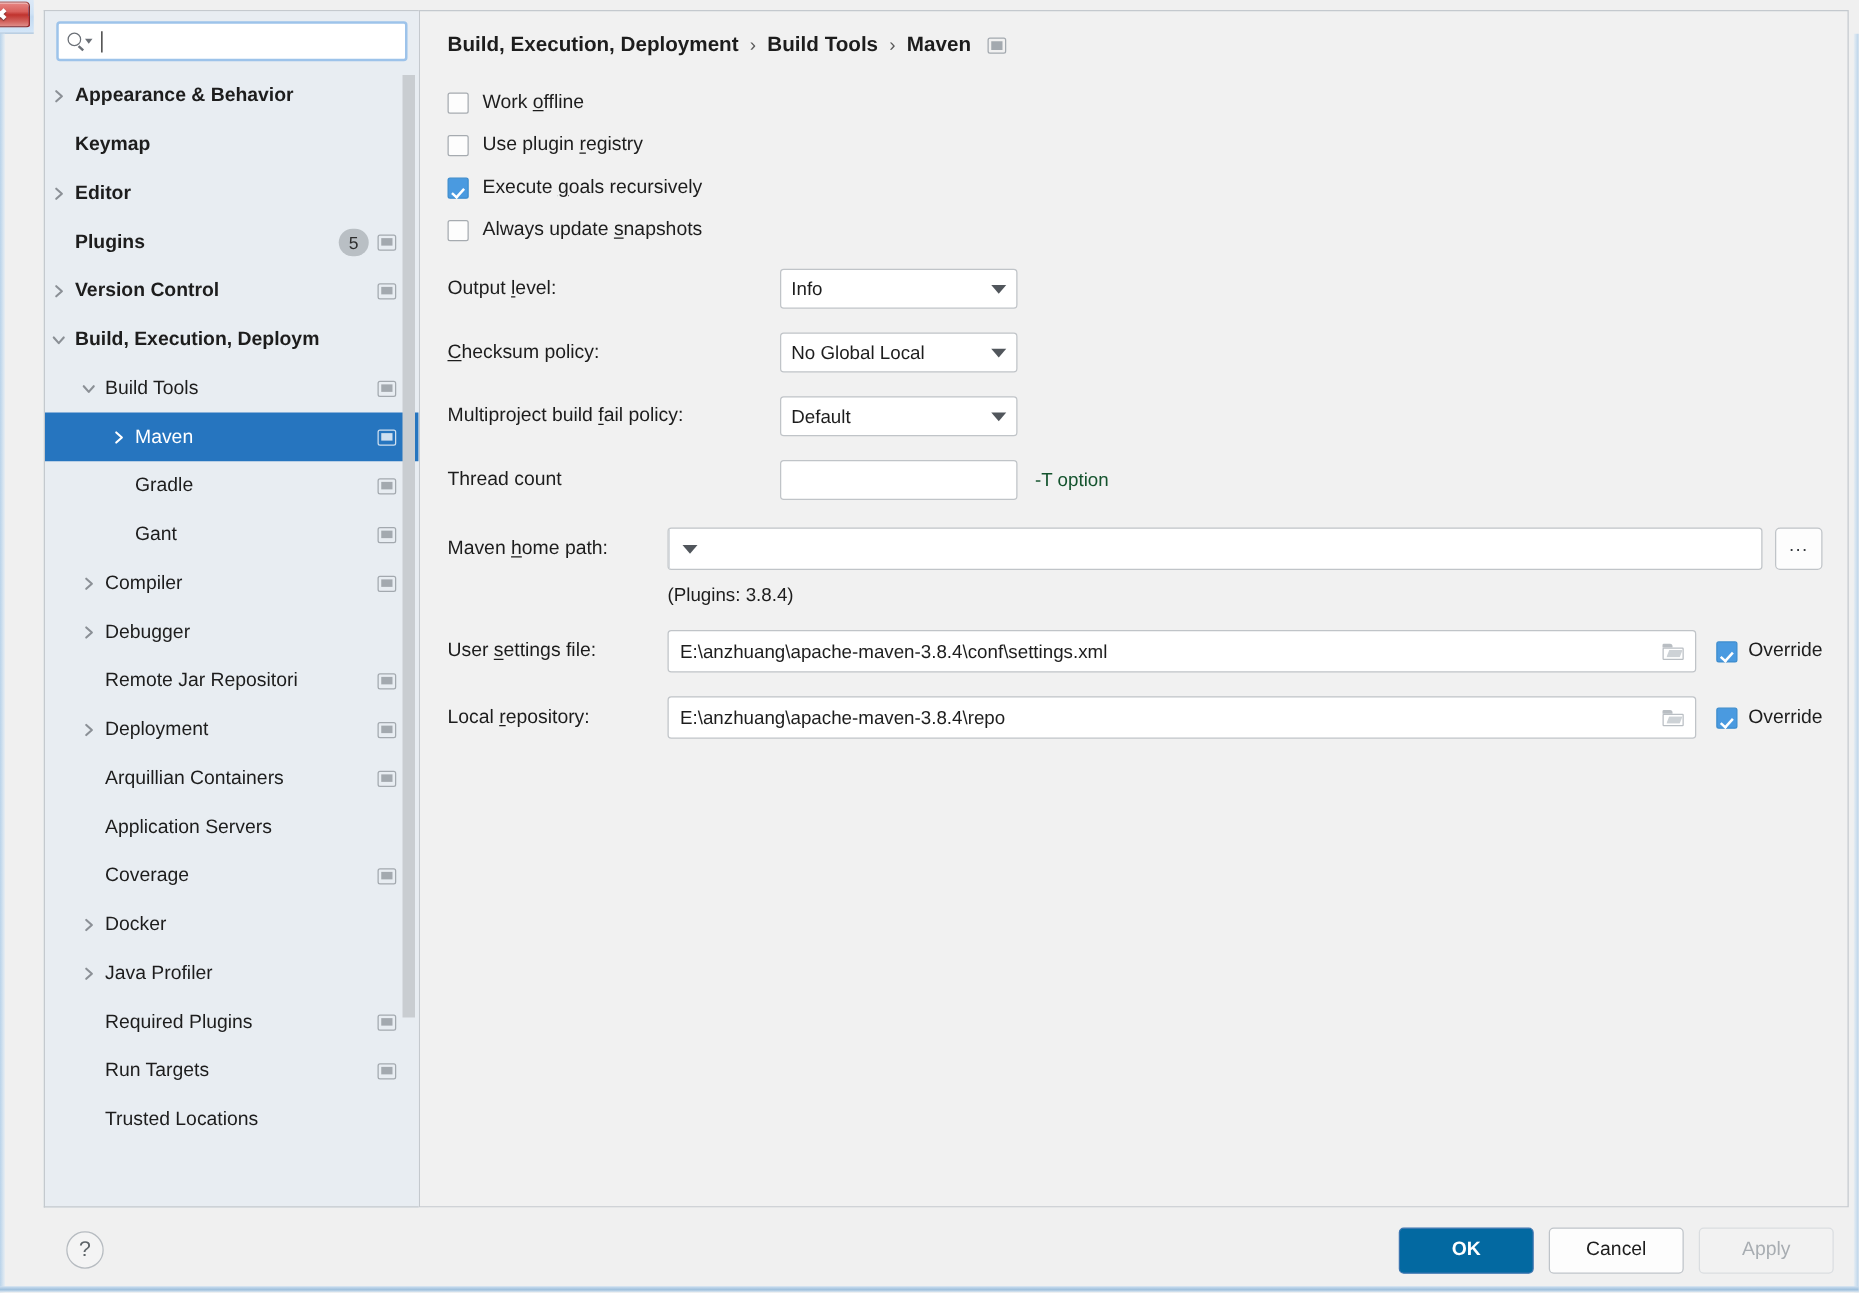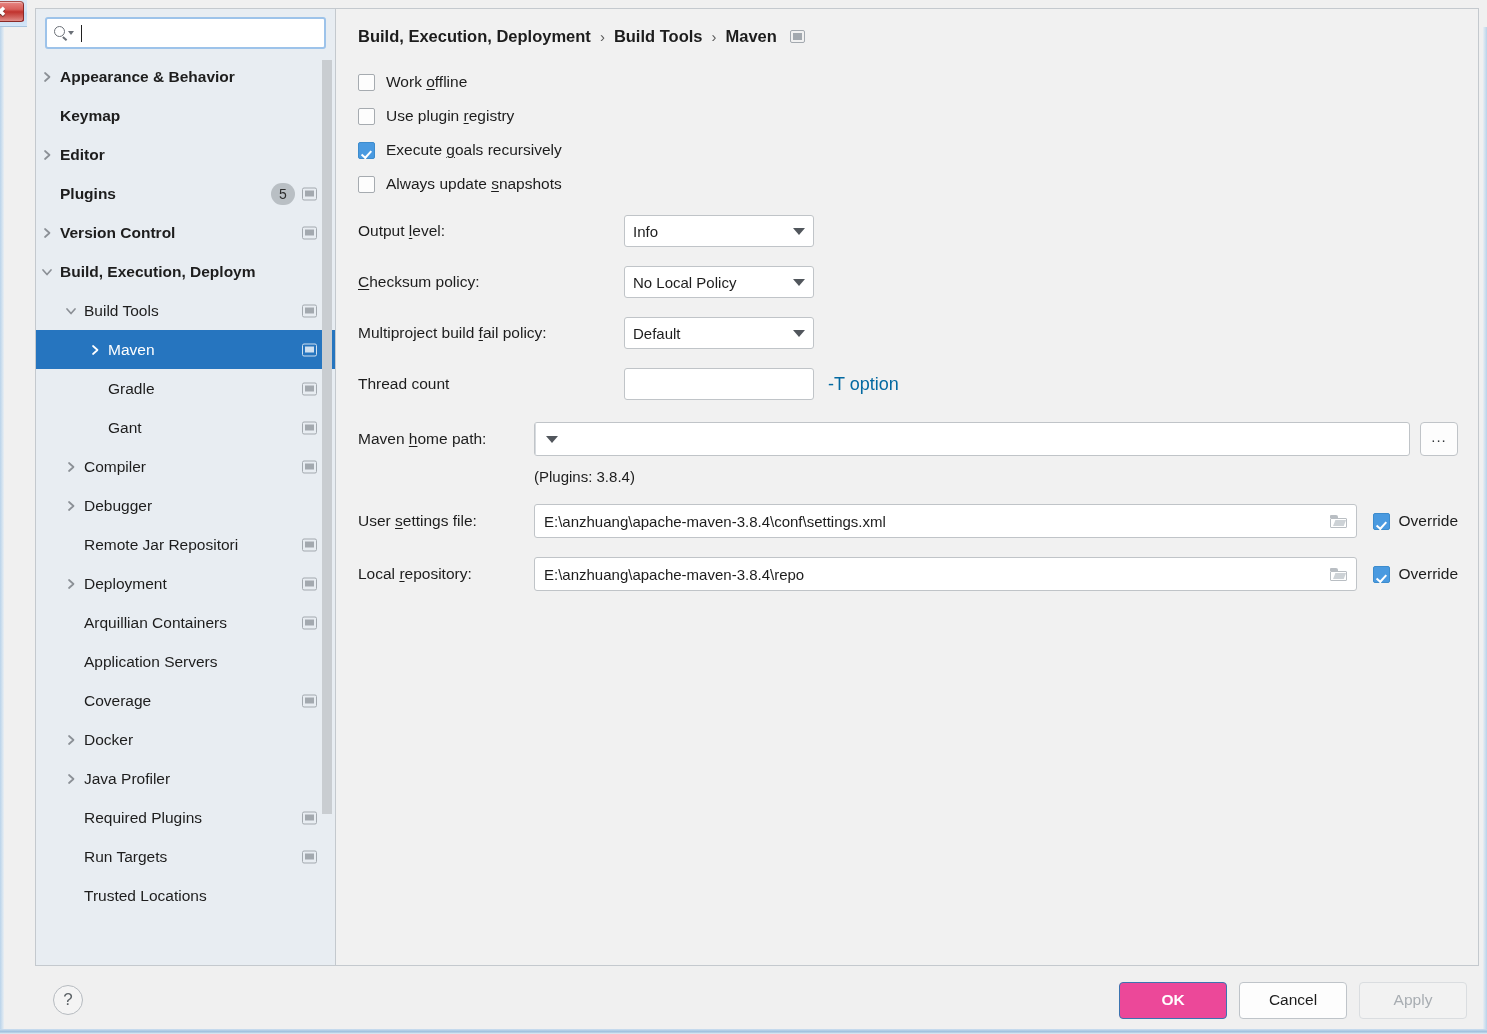--- a/index.html
+++ b/index.html
@@ -250,21 +250,21 @@
     width: 0; height: 0;
     border-left: 6px solid transparent; border-right: 6px solid transparent;
     border-top: 7px solid #51565c;
   }
   .tfield {
     height: 32px; background: #fff;
     border: 1px solid #c0c4c8; border-radius: 3px;
     display: flex; align-items: center; padding: 0 8px;
     font-size: 15px; color: #1d1d1d;
   }
-  .hint { font-size: 18px; color: #0369a1; margin-left: 14px; }
+  .hint { font-size: 15px; color: #14532d; margin-left: 14px; }
 
   
   #row-home { display: flex; align-items: center; margin-top: 22px; }
   #home-combo {
     flex: 1 1 auto; height: 34px; min-width: 0;
     background: #fff; border: 1px solid #c0c4c8; border-radius: 3px;
     display: flex; align-items: center;
   }
   #home-combo .htext {
     flex: 1 1 auto; padding: 0 9px; font-size: 15px; color: #1d1d1d;
@@ -339,21 +339,21 @@
     display: flex; align-items: center; justify-content: center;
     font-size: 17px; color: #5d6367;
   }
   #footer-spacer { flex: 1 1 auto; }
   .dlg-btn {
     height: 37px; min-width: 108px; margin-left: 12px;
     border-radius: 4px; font-size: 15.5px;
     display: flex; align-items: center; justify-content: center;
   }
   #ok-button {
-    background: #ec4899; border: 1px solid #3b74b0; color: #fff; font-weight: bold;
+    background: #0369a1; border: 1px solid #3b74b0; color: #fff; font-weight: bold;
   }
   #cancel-button { background: #fdfdfd; border: 1px solid #bfc4c9; color: #1d1d1d; }
   #apply-button { background: #f2f2f2; border: 1px solid #dadde0; color: #a8adb2; }
 </style>
 </head>
 <body>
 
 <div id="window">
 
   <div id="titlebar">
@@ -581,21 +581,21 @@
             <span class="ctext">Info</span>
             <span class="carrow"></span>
           </div>
         </div>
 
         <div class="frow" style="margin-top:19px;">
           <div class="flabel">
             <span></span><span class="mn">C</span><span>hecksum policy:</span>
           </div>
           <div class="combo">
-            <span class="ctext">No Local Policy</span>
+            <span class="ctext">No Global Local</span>
             <span class="carrow"></span>
           </div>
         </div>
 
         <div class="frow" style="margin-top:19px;">
           <div class="flabel">
             <span>Multiproject build </span><span class="mn">f</span><span>ail policy:</span>
           </div>
           <div class="combo">
             <span class="ctext">Default</span>

